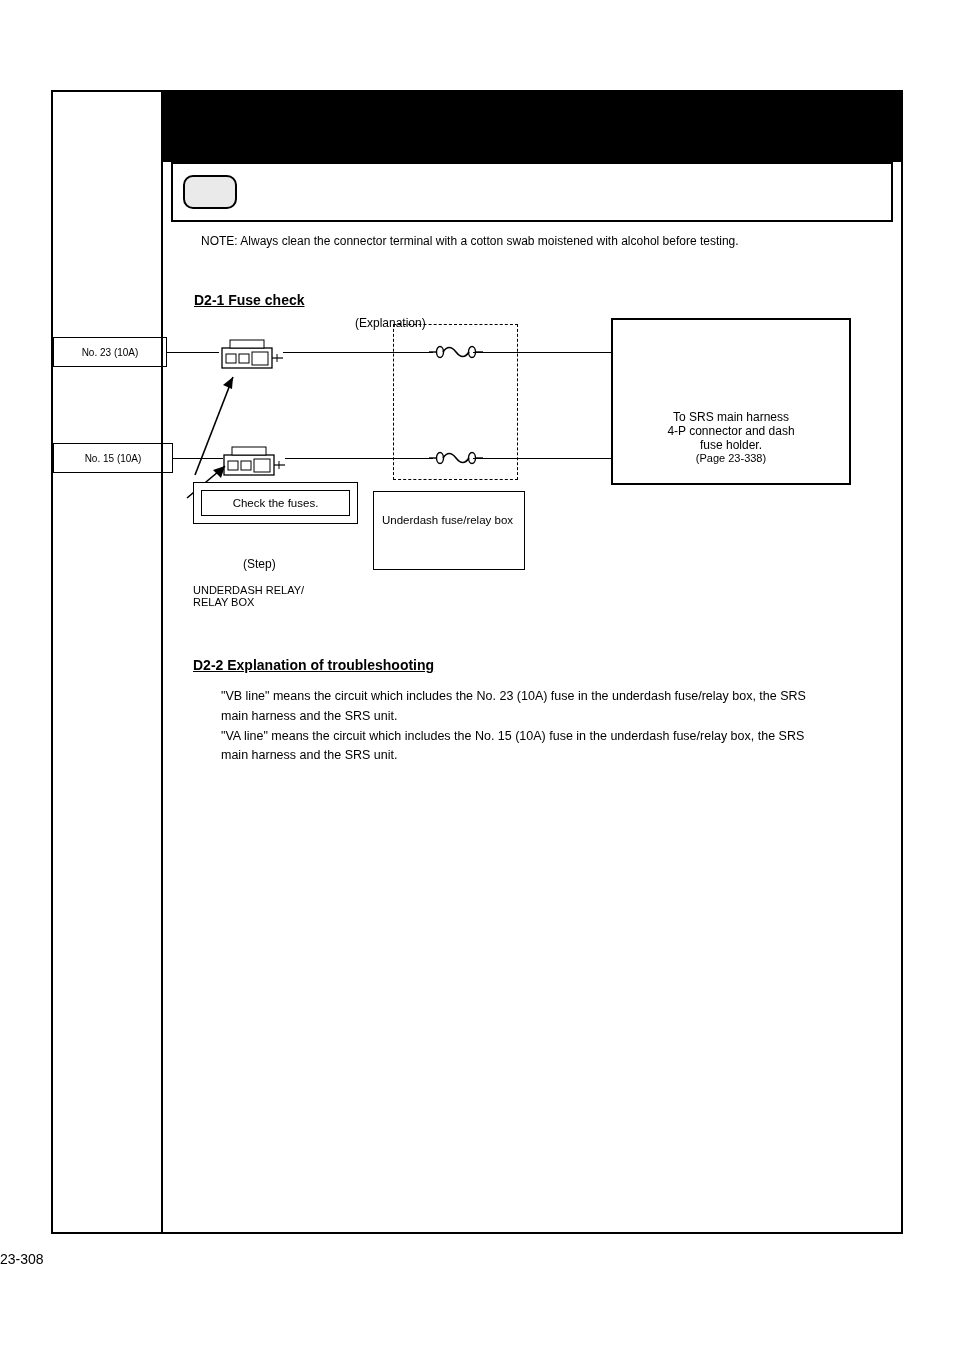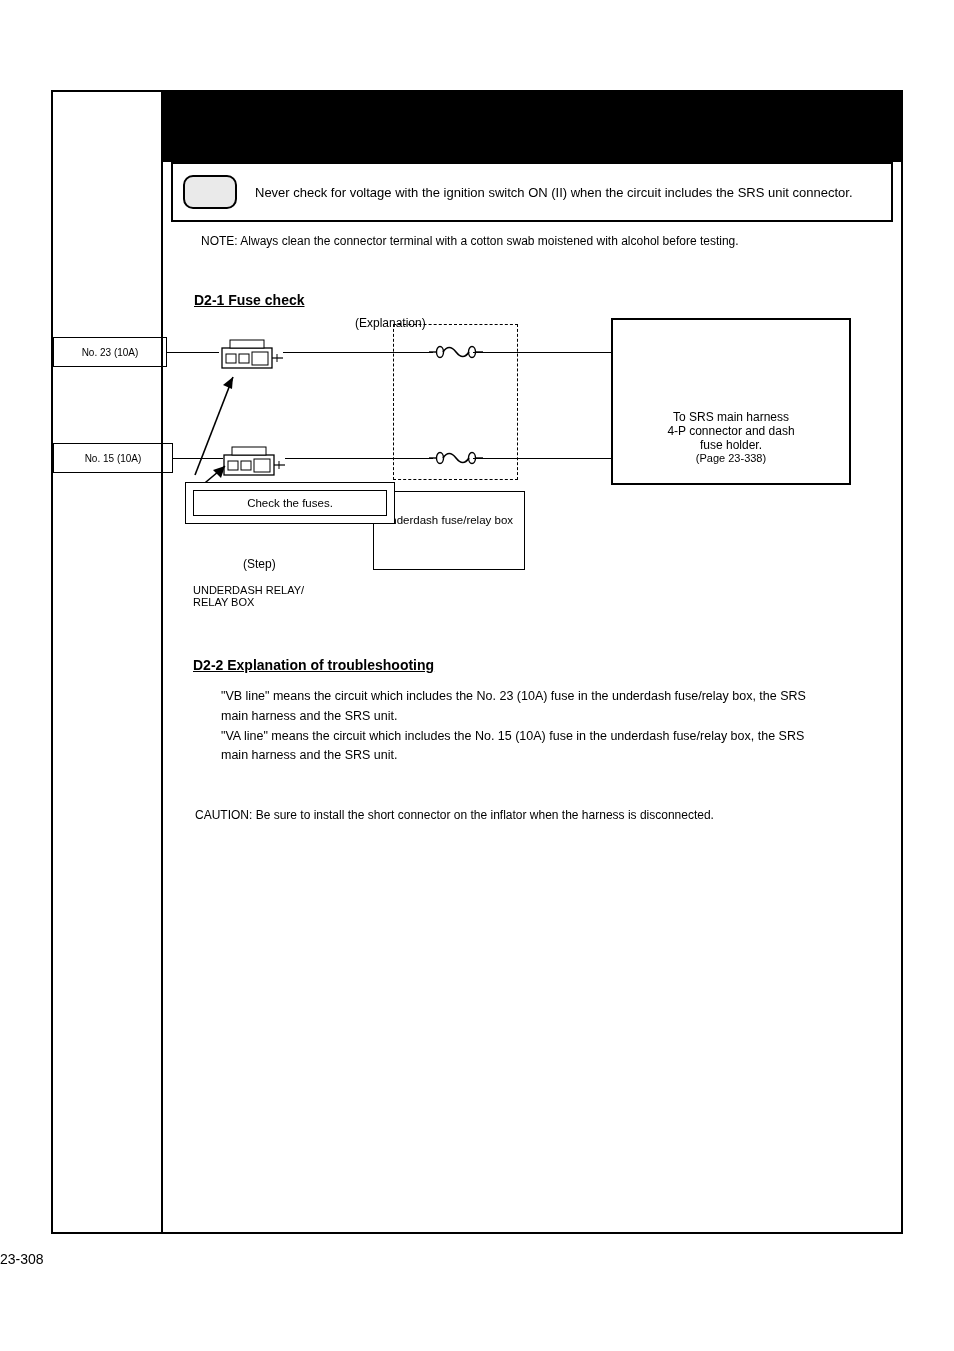--- a/index.html
+++ b/index.html
@@ -110,22 +110,22 @@
   .hint-box {
     position: absolute;
     left: 320px; top: 399px;
     width: 152px; height: 79px;
     border: 1.5px solid #000;
     font-size: 11.5px;
     padding: 22px 8px;
   }
   .step-box {
     position: absolute;
-    left: 132px; top: 390px;
-    width: 210px;
+    left: 140px; top: 390px;
+    width: 165px;
     border: 1.5px solid #000;
     background: #fff;
   }
   .step-inner {
     margin: 7px;
     border: 1.5px solid #000;
     font-size: 11.5px;
     text-align: center;
     padding: 6px 4px;
   }
@@ -150,21 +150,20 @@
   <div class="outer-frame">
 
     <div class="sidebar"></div>
 
     <div class="banner">
       <span></span>
     </div>
 
     <div class="notice-box">
       <div class="notice-pill"></div>
-      <div>Never check for voltage with the ignition switch ON (II) when the circuit includes the SRS unit connector.</div>
     </div>
 
     <div class="note-line">NOTE: Always clean the connector terminal with a cotton swab moistened with alcohol before testing.</div>
 
     <div class="label-d2" style="left:141px; top:200px;">
       <span class="u">D2-1 Fuse check</span>
     </div>
     <div class="label-explain" style="left:302px; top:224px;">(Explanation)</div>
 
     <div class="tab one">
@@ -263,18 +262,17 @@
     <div class="d22-label">
       <span class="u">D2-2 Explanation of troubleshooting</span>
     </div>
     <div class="d22-text">
       <div>"VB line" means the circuit which includes the No. 23 (10A) fuse in the underdash fuse/relay box, the SRS</div>
       <div>main harness and the SRS unit.</div>
       <div>"VA line" means the circuit which includes the No. 15 (10A) fuse in the underdash fuse/relay box, the SRS</div>
       <div>main harness and the SRS unit.</div>
     </div>
 
-    <div class="caution">CAUTION: Be sure to install the short connector on the inflator when the harness is disconnected.</div>
 
   </div>
 
   <div class="footer">23-308</div>
 </div>
 
 </body></html>

